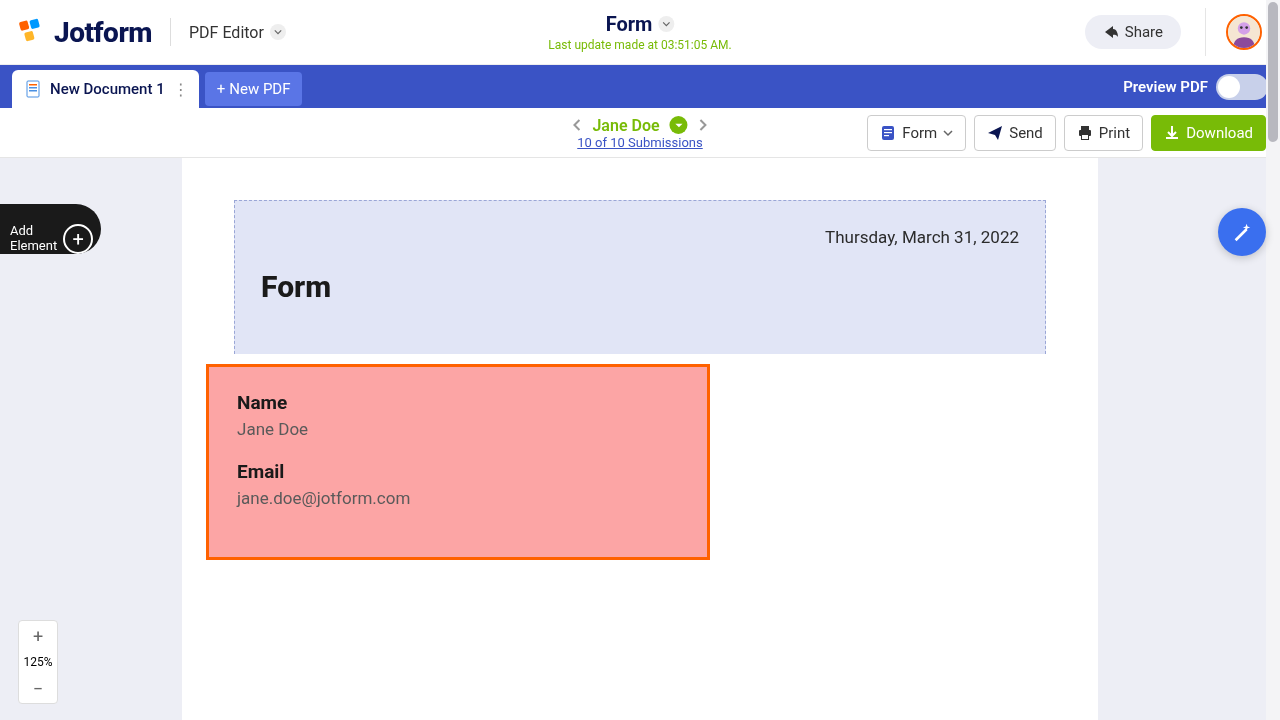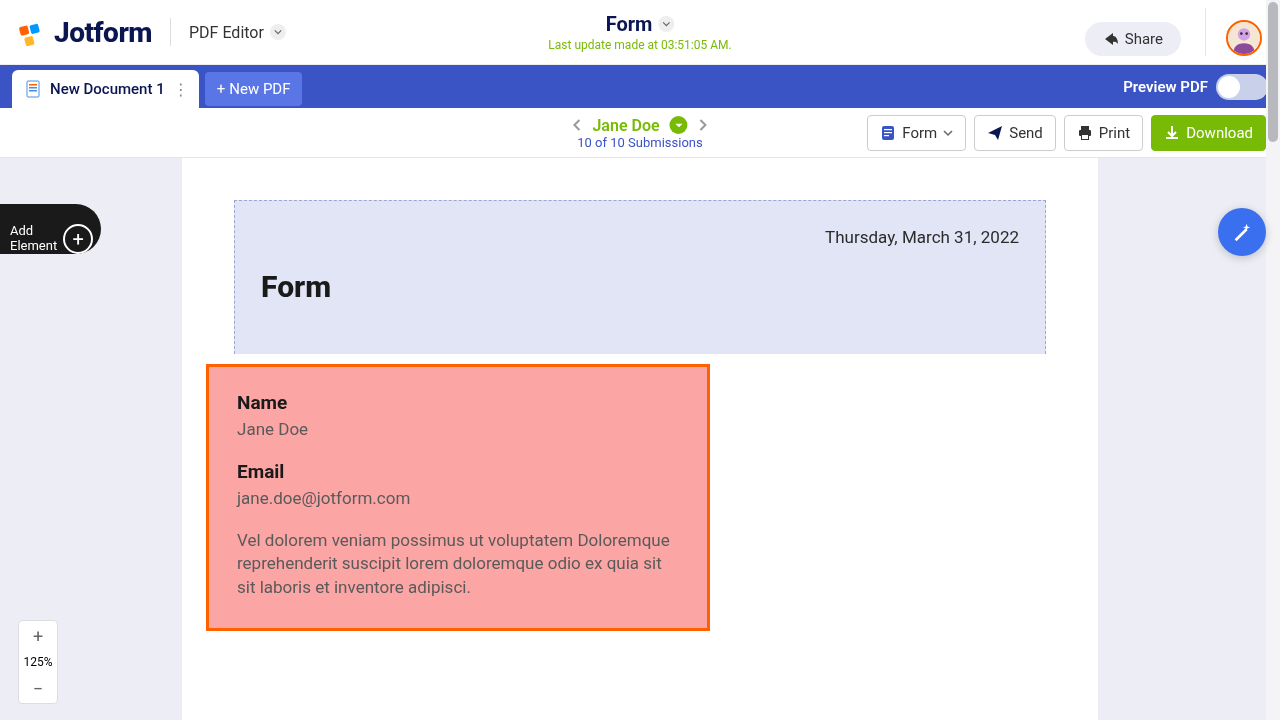--- a/index.html
+++ b/index.html
@@ -1,35 +1,35 @@
 <!DOCTYPE html>
 <html><head>
 <meta charset="utf-8">
 <style>
 * { margin: 0; padding: 0; box-sizing: border-box; font-family: -apple-system, BlinkMacSystemFont, "Segoe UI", Roboto, sans-serif; }
 body { width: 1280px; height: 720px; overflow: hidden; background: #fff; position: relative; }
 
 
 .header { height: 65px; display: flex; align-items: center; padding: 0 18px; border-bottom: 1px solid #eee; position: relative; }
-.logo-area { display: flex; align-items: flex-end; gap: 8px; }
+.logo-area { display: flex; align-items: flex-start; gap: 8px; }
 .logo-mark { width: 28px; height: 28px; position: relative; }
 .logo-mark svg { width: 100%; height: 100%; }
 .logo-text { font-size: 28px; font-weight: 800; color: #0a1551; letter-spacing: -0.5px; }
 .vdiv { width: 1px; height: 28px; background: #ddd; margin: 0 18px; }
 .pdf-editor-sel { display: flex; align-items: center; gap: 6px; cursor: pointer; }
 .pdf-editor-sel span { font-size: 16px; color: #333; }
 .chev-down { width: 16px; height: 16px; border-radius: 50%; background: #eee; display: flex; align-items: center; justify-content: center; }
 .chev-down svg { width: 8px; height: 8px; }
 
 .header-center { position: absolute; left: 50%; transform: translateX(-50%); text-align: center; }
 .form-title-row { display: flex; align-items: center; justify-content: center; gap: 6px; }
 .form-title { font-size: 20px; font-weight: 700; color: #0a1551; }
 .last-update { font-size: 12px; color: #78bb07; margin-top: 2px; }
 
-.header-right { margin-left: auto; display: flex; align-items: flex-end; gap: 14px; }
+.header-right { margin-left: auto; display: flex; align-items: center; gap: 14px; }
 .share-btn { background: #edeef5; border: none; border-radius: 20px; padding: 8px 18px; display: flex; align-items: center; gap: 6px; font-size: 15px; color: #333; cursor: pointer; }
 .avatar { width: 36px; height: 36px; border-radius: 50%; border: 2px solid #ff6100; overflow: hidden; background: #f5e6d3; display:flex; align-items:center; justify-content:center;}
 .avatar svg { width: 100%; height: 100%; }
 .header-vline { width: 1px; height: 48px; background: #e5e5e5; margin: 0 6px 0 10px;}
 
 
 .tabbar { height: 43px; background: #3a53c5; display: flex; align-items: center; padding: 0 12px; position: relative; }
 .doc-tab { background: #ffffff; height: 38px; margin-top: 5px; border-radius: 6px 6px 0 0; display: flex; align-items: center; padding: 0 10px 0 12px; gap: 8px; }
 .doc-tab-icon { width: 18px; height: 18px; }
 .doc-tab-label { font-size: 15px; color: #0a1551; font-weight: 500; }
@@ -40,21 +40,21 @@
 .toggle-knob { width: 22px; height: 22px; background: #fff; border-radius: 50%; position: absolute; top: 2px; left: 2px; }
 
 
 .toolbar { height: 50px; background: #fff; border-bottom: 1px solid #e5e5e5; display: flex; align-items: center; padding: 0 14px; position: relative; }
 .sub-nav { position: absolute; left: 50%; transform: translateX(-50%); text-align: center; }
 .sub-nav-row { display: flex; align-items: center; justify-content: center; gap: 10px; }
 .nav-arrow { color: #999; cursor: pointer; }
 .submitter-name { color: #78bb07; font-size: 16px; font-weight: 600; }
 .submitter-drop { width: 18px; height: 18px; background: #78bb07; border-radius: 50%; display: flex; align-items: center; justify-content: center; }
 .submitter-drop svg { width: 9px; height: 9px; fill: #fff; }
-.sub-count { font-size: 13px; color: #3a53c5; margin-top: 0; }
+.sub-count { font-size: 13px; color: #3a53c5; margin-top: 0; text-decoration: underline; }
 
 .toolbar-right { margin-left: auto; display: flex; gap: 8px; }
 .tbtn { border: 1px solid #ccc; background: #fff; border-radius: 4px; height: 36px; padding: 0 12px; display: flex; align-items: center; gap: 6px; font-size: 15px; cursor: pointer; color: #333; }
 .tbtn.form-btn svg.doc { fill: #3a53c5; }
 .tbtn.send-btn svg { fill: #0a1551; }
 .tbtn.download { background: #78bb07; color: #fff; border-color: #78bb07; }
 
 
 .canvas-area { position: absolute; top: 158px; left: 0; right: 0; bottom: 0; background: #edeef5; display: flex; justify-content: center; overflow: hidden; }
 .page { width: 916px; background: #fff; position: relative; }
@@ -226,21 +226,20 @@
     <div class="fields-box">
       <div class="field">
         <div class="field-label">Name</div>
         <div class="field-value">Jane Doe</div>
       </div>
       <div class="field">
         <div class="field-label">Email</div>
         <div class="field-value">jane.doe@jotform.com</div>
       </div>
       <div class="field">
-        <div class="field-value">Vel dolorem veniam possimus ut voluptatem Doloremque reprehenderit suscipit lorem doloremque odio ex quia sit sit laboris et inventore adipisci.</div>
       </div>
     </div>
   </div>
 </div>
 
 <div class="add-element">
   <div class="add-element-text">
     <div>Add</div>
     <div>Element</div>
   </div>

